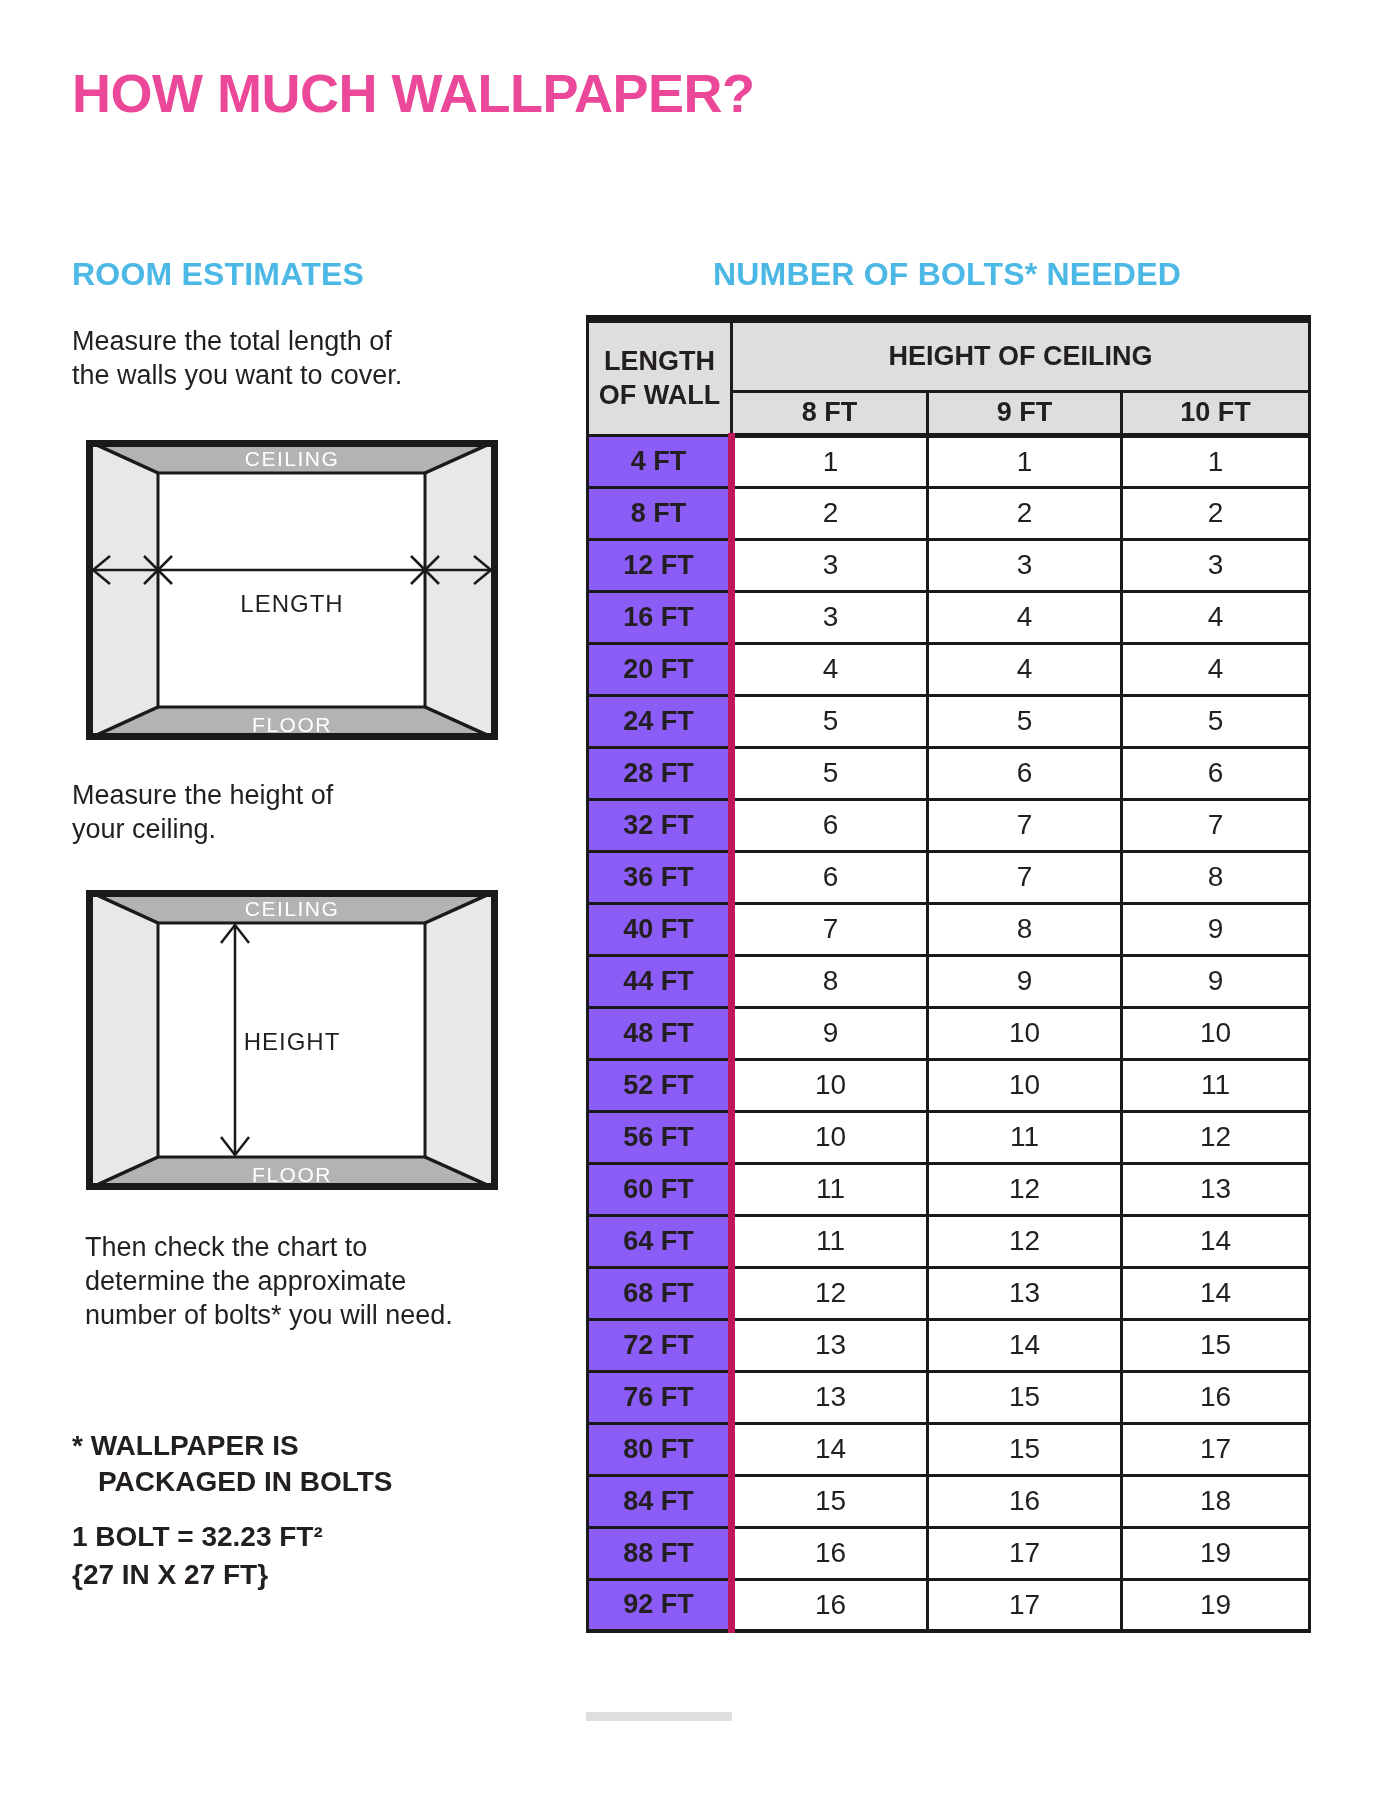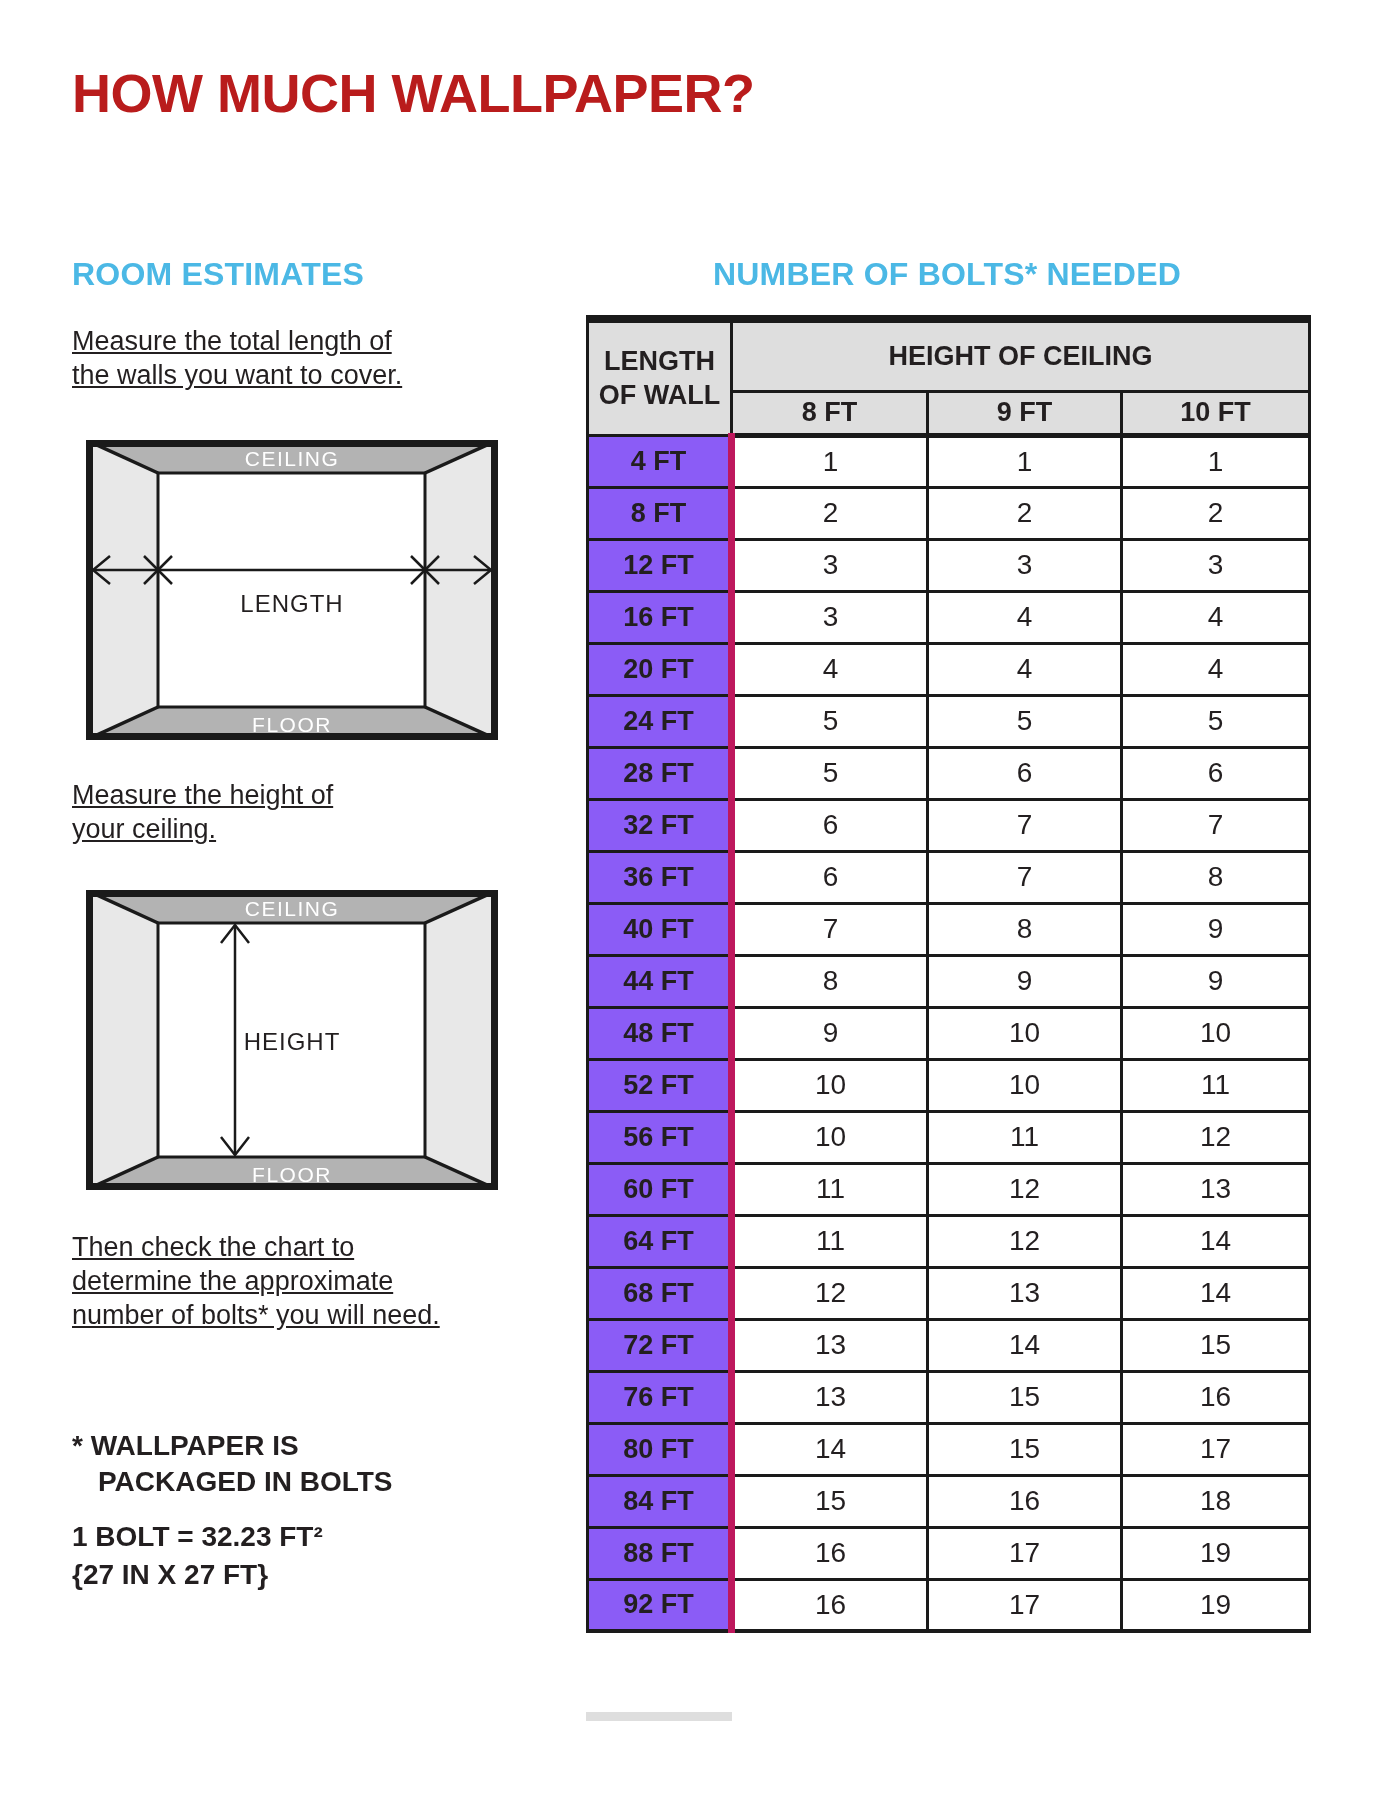--- a/index.html
+++ b/index.html
@@ -3,34 +3,34 @@
 <meta charset="utf-8">
 <style>
   * { margin:0; padding:0; box-sizing:border-box; }
   html,body { background:#ffffff; }
   .page {
     position:relative; width:1391px; height:1800px; background:#ffffff;
     font-family:"Liberation Sans", sans-serif; color:#231F20; overflow:hidden;
   }
   .page-title {
     position:absolute; left:72px; top:62px;
-    font-size:54px; font-weight:700; letter-spacing:-0.5px; color:#b91c1c;
+    font-size:54px; font-weight:700; letter-spacing:-0.5px; color:#ec4899;
   }
   .section-heading {
     position:absolute; font-size:32px; font-weight:700; color:#4BB8E5; letter-spacing:0.2px;
   }
   .room-heading  { left:72px;  top:256px; }
   .table-heading { left:713px; top:256px; }
   .body-text {
     position:absolute; left:72px; font-size:27px; line-height:34px;
-    color:#231F20; white-space:pre-line;text-decoration:underline;
+    color:#231F20; white-space:pre-line;
   }
   .step-length { top:324px; }
   .step-height { top:778px; }
-  .step-chart  { top:1230px; }
+  .step-chart  { top:1230px;margin-left:13px; }
   .diagram { position:absolute; left:86px; width:444px; height:300px; }
   .diagram-length { top:440px; }
   .diagram-height { top:890px; }
   .footnote {
     position:absolute; left:72px; top:1428px;
     font-size:28px; line-height:36px; font-weight:700;
   }
   .footnote .line2 { display:block; padding-left:26px; }
   .bolt-info {
     position:absolute; left:72px; top:1518px;

